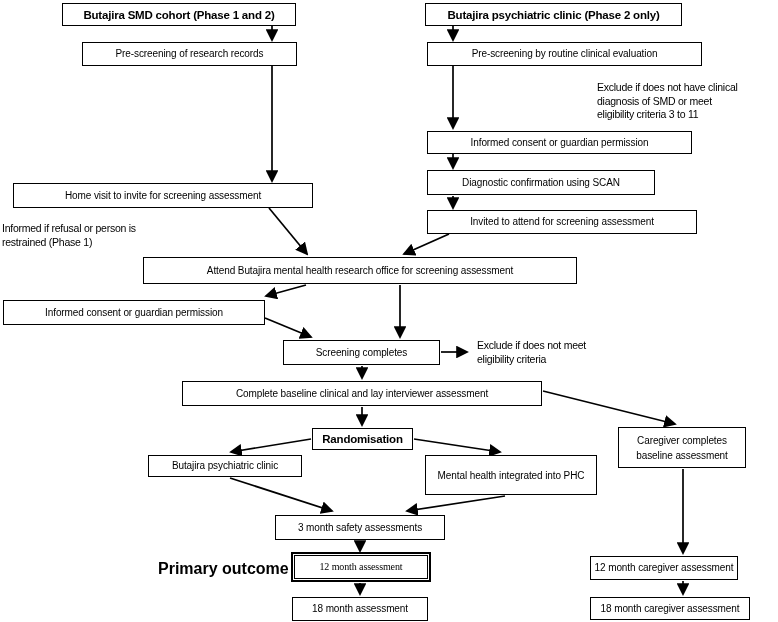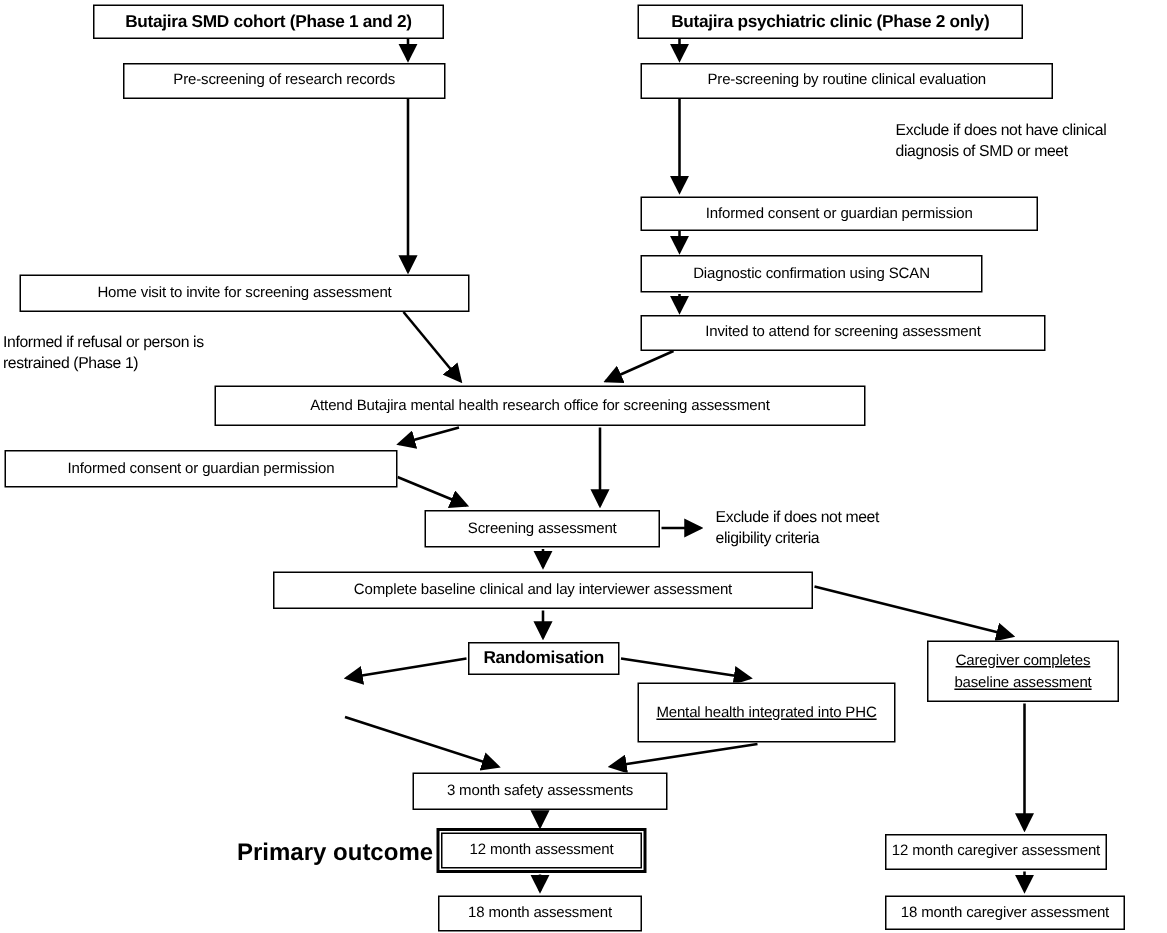--- a/index.html
+++ b/index.html
@@ -12,22 +12,22 @@
   svg.arrows{position:absolute;left:0;top:0;z-index:1;}
   svg.arrows line{stroke:#000;stroke-width:1.7;}
   .box{
     position:absolute;z-index:2;box-sizing:border-box;
     background:#ffffff;border:1.5px solid #000;
     display:flex;align-items:center;justify-content:center;text-align:center;
     font-size:10px;letter-spacing:-0.1px;line-height:14px;white-space:nowrap;
     padding:1px 3px;
   }
   .box.hdr{font-weight:bold;font-size:11.5px;letter-spacing:-0.2px;}
-  .box.wrap{white-space:normal;line-height:15px;text-decoration:underline;}
-  .box.double{border:1.5px solid #000;outline:2px solid #000;outline-offset:1px;}
+  .box.wrap{white-space:normal;line-height:15px;}
+  .box.double{border:1.5px solid #000;outline:2px solid #000;outline-offset:1px;font-family:Liberation Serif, serif;}
   .note{
     position:absolute;z-index:2;font-weight:normal;font-size:10.5px;
     letter-spacing:-0.25px;line-height:13.5px;white-space:nowrap;
   }
   .plabel{
     position:absolute;z-index:2;font-size:16px;font-weight:600;white-space:nowrap;
   }
 </style>
 </head>
 <body>
@@ -70,37 +70,39 @@
   <div class="box" style="left:13px;top:183px;width:300px;height:25px">Home visit to invite for screening assessment</div>
 
   <div class="box hdr" style="left:425px;top:3px;width:257px;height:23px">Butajira psychiatric clinic (Phase 2 only)</div>
   <div class="box" style="left:427px;top:42px;width:275px;height:24px">Pre-screening by routine clinical evaluation</div>
   <div class="box" style="left:427px;top:131px;width:265px;height:23px">Informed consent or guardian permission</div>
   <div class="box" style="left:427px;top:170px;width:228px;height:25px">Diagnostic confirmation using SCAN</div>
   <div class="box" style="left:143px;top:257px;width:434px;height:27px">Attend Butajira mental health research office for screening assessment</div>
 
   <div class="box" style="left:427px;top:210px;width:270px;height:24px">Invited to attend for screening assessment</div>
   <div class="box" style="left:3px;top:300px;width:262px;height:25px">Informed consent or guardian permission</div>
-  <div class="box" style="left:283px;top:340px;width:157px;height:25px">Screening assessment</div>
+  <div class="box" style="left:283px;top:340px;width:157px;height:25px">Screening completes</div>
   <div class="box" style="left:182px;top:381px;width:360px;height:25px">Complete baseline clinical and lay interviewer assessment</div>
   <div class="box hdr" style="left:312px;top:428px;width:101px;height:22px">Randomisation</div>
 
+  <div class="box" style="left:148px;top:455px;width:154px;height:22px">Butajira psychiatric clinic</div>
   <div class="box wrap" style="left:425px;top:455px;width:172px;height:40px">Mental health integrated into PHC</div>
   <div class="box wrap" style="left:618px;top:427px;width:128px;height:41px">Caregiver completes baseline assessment</div>
 
   <div class="box" style="left:275px;top:515px;width:170px;height:25px">3 month safety assessments</div>
   <div class="box double" style="left:294px;top:555px;width:134px;height:24px">12 month assessment</div>
   <div class="box" style="left:292px;top:597px;width:136px;height:24px">18 month assessment</div>
 
   <div class="box" style="left:590px;top:556px;width:148px;height:24px">12 month caregiver assessment</div>
   <div class="box" style="left:590px;top:597px;width:160px;height:23px">18 month caregiver assessment</div>
 
   <div class="note" style="left:597px;top:81px">
     <div>Exclude if does not have clinical</div>
     <div>diagnosis of SMD or meet</div>
+    <div>eligibility criteria 3 to 11</div>
   </div>
 
   <div class="note" style="left:2px;top:222px">
     <div>Informed if refusal or person is</div>
     <div>restrained (Phase 1)</div>
   </div>
 
   <div class="note" style="left:477px;top:339px">
     <div>Exclude if does not meet</div>
     <div>eligibility criteria</div>

